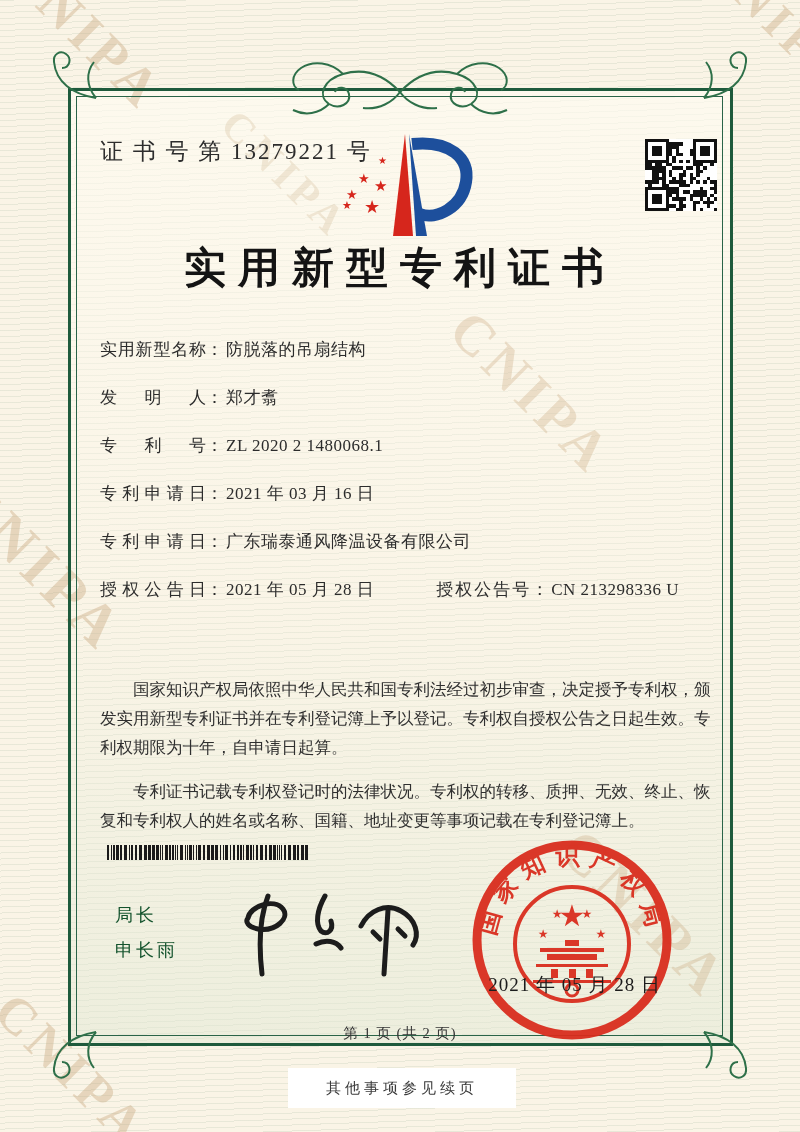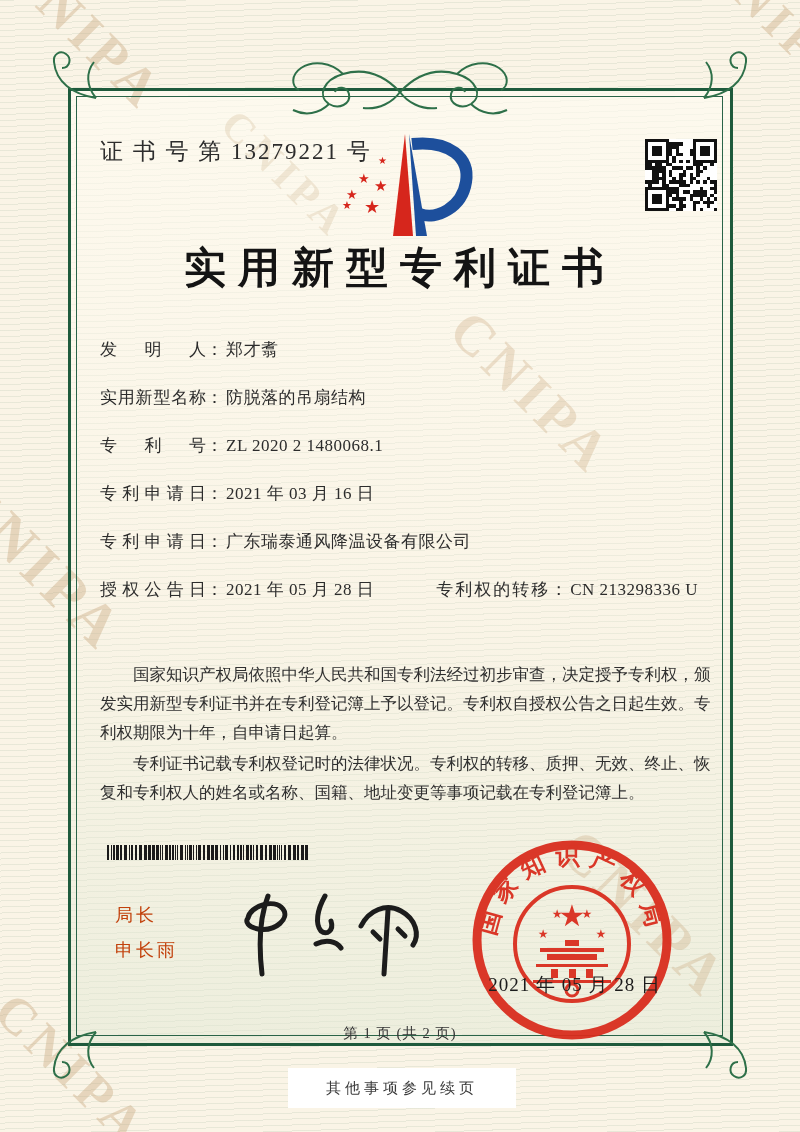--- a/index.html
+++ b/index.html
@@ -46,27 +46,27 @@
   .frow.wrap{white-space:normal;margin-bottom:0;}
   .flabel{display:inline-block;width:106px;text-align:justify;text-align-last:justify;vertical-align:top;}
   .fcolon{display:inline-block;width:20px;vertical-align:top;}
   .fvalue{display:inline-block;vertical-align:top;letter-spacing:0.5px;}
   .fvalue.addr{width:470px;}
   .pair2{display:inline-block;margin-left:62px;}
 
   
   .paras{position:absolute;left:100px;top:660px;width:614px;z-index:3;
       font-size:16.5px;line-height:29px;color:#2f2f2f;}
-  .paras p{margin:0 0 2px 0;text-indent:2em;}
+  .paras p{margin:15px 0 2px 0;text-indent:2em;}
 
   .barcode{position:absolute;left:107px;top:845px;width:208px;height:15px;z-index:3;
       display:flex;align-items:stretch;}
   .barcode i{display:block;height:100%;}
 
-  .sig-label{position:absolute;left:115px;z-index:3;font-size:18px;color:#c2410c;
+  .sig-label{position:absolute;left:115px;z-index:3;font-size:18px;color:#14532d;
       font-family:Liberation Mono, monospace;letter-spacing:3px;}
   .signature{position:absolute;left:228px;top:882px;z-index:3;}
 
   .seal{position:absolute;left:468px;top:836px;width:208px;height:208px;z-index:3;opacity:0.94;}
   .seal-date{position:absolute;left:482px;top:972px;width:185px;z-index:4;text-align:center;
       font-size:19px;color:#1c1c1c;letter-spacing:1px;white-space:nowrap;}
 
   .page-info{position:absolute;left:0;top:1024px;width:800px;text-align:center;z-index:3;
       font-size:14.5px;color:#333;letter-spacing:1px;}
   .note-box{position:absolute;left:288px;top:1068px;width:228px;height:40px;z-index:3;background:#ffffff;
@@ -586,36 +586,36 @@
       <polygon points="17,2 25,104 5,104" fill="#d6261c"></polygon>
       <polygon points="21,2 39,104 28,104" fill="#1d4f9c"></polygon>
       <path d="M24,12 C62,8 82,26 78,50 C74,76 48,88 32,82" fill="none" stroke="#1d4f9c" stroke-width="12"></path>
     </svg>
   </div>
 
   <div class="title">实用新型专利证书</div>
 
   <div class="fields">
     <div class="frow">
-      <span class="flabel">发明人</span><span class="fcolon">：</span><span class="fvalue">郑才翥</span>
+      <span class="flabel">实用新型名称</span><span class="fcolon">：</span><span class="fvalue">防脱落的吊扇结构</span>
     </div>
     <div class="frow">
-      <span class="flabel">实用新型名称</span><span class="fcolon">：</span><span class="fvalue">防脱落的吊扇结构</span>
+      <span class="flabel">发明人</span><span class="fcolon">：</span><span class="fvalue">郑才翥</span>
     </div>
     <div class="frow">
       <span class="flabel">专利号</span><span class="fcolon">：</span><span class="fvalue">ZL 2020 2 1480068.1</span>
     </div>
     <div class="frow">
       <span class="flabel">专利申请日</span><span class="fcolon">：</span><span class="fvalue">2021 年 03 月 16 日</span>
     </div>
     <div class="frow">
       <span class="flabel">专利申请日</span><span class="fcolon">：</span><span class="fvalue">广东瑞泰通风降温设备有限公司</span>
     </div>
     <div class="frow">
-      <span class="flabel">授权公告日</span><span class="fcolon">：</span><span class="fvalue">2021 年 05 月 28 日</span><span class="pair2"><span class="flabel" style="width:auto;letter-spacing:2px;">专利权的转移</span><span class="fcolon">：</span><span class="fvalue">CN 213298336 U</span></span>
+      <span class="flabel">授权公告日</span><span class="fcolon">：</span><span class="fvalue">2021 年 05 月 28 日</span><span class="pair2"><span class="flabel" style="width:auto;letter-spacing:2px;">授权公告号</span><span class="fcolon">：</span><span class="fvalue">CN 213298336 U</span></span>
     </div>
   </div>
 
   <div class="paras">
     <p>国家知识产权局依照中华人民共和国专利法经过初步审查，决定授予专利权，颁发实用新型专利证书并在专利登记簿上予以登记。专利权自授权公告之日起生效。专利权期限为十年，自申请日起算。</p>
     <p>专利证书记载专利权登记时的法律状况。专利权的转移、质押、无效、终止、恢复和专利权人的姓名或名称、国籍、地址变更等事项记载在专利登记簿上。</p>
   </div>
 
   <div class="barcode" id="barcode">
       <i style="width: 2px; margin-right: 2px; background: rgb(26, 26, 26);"></i>

